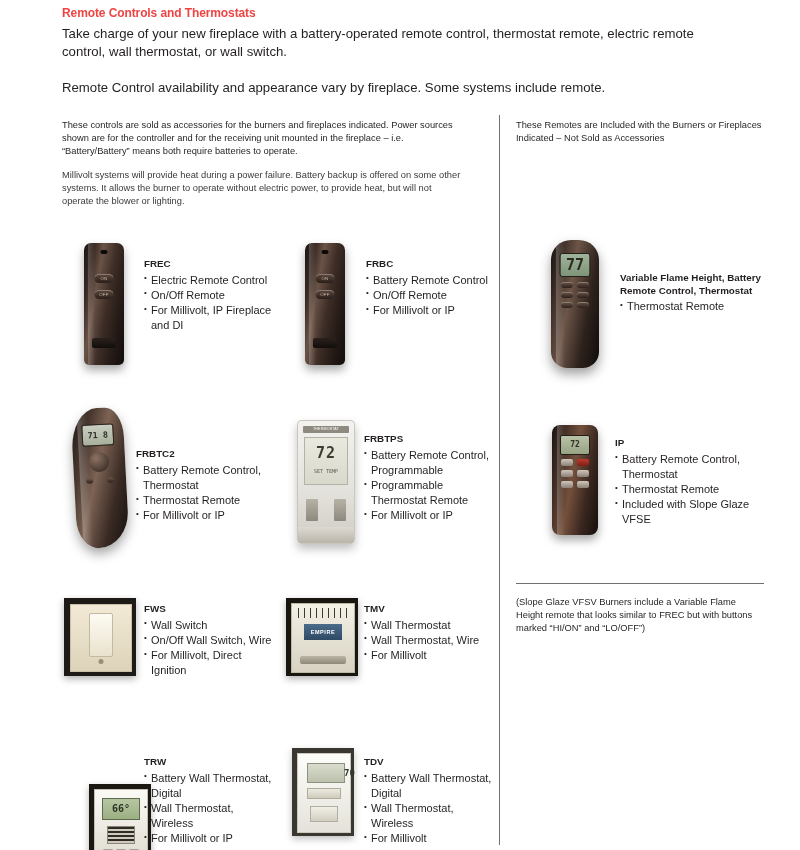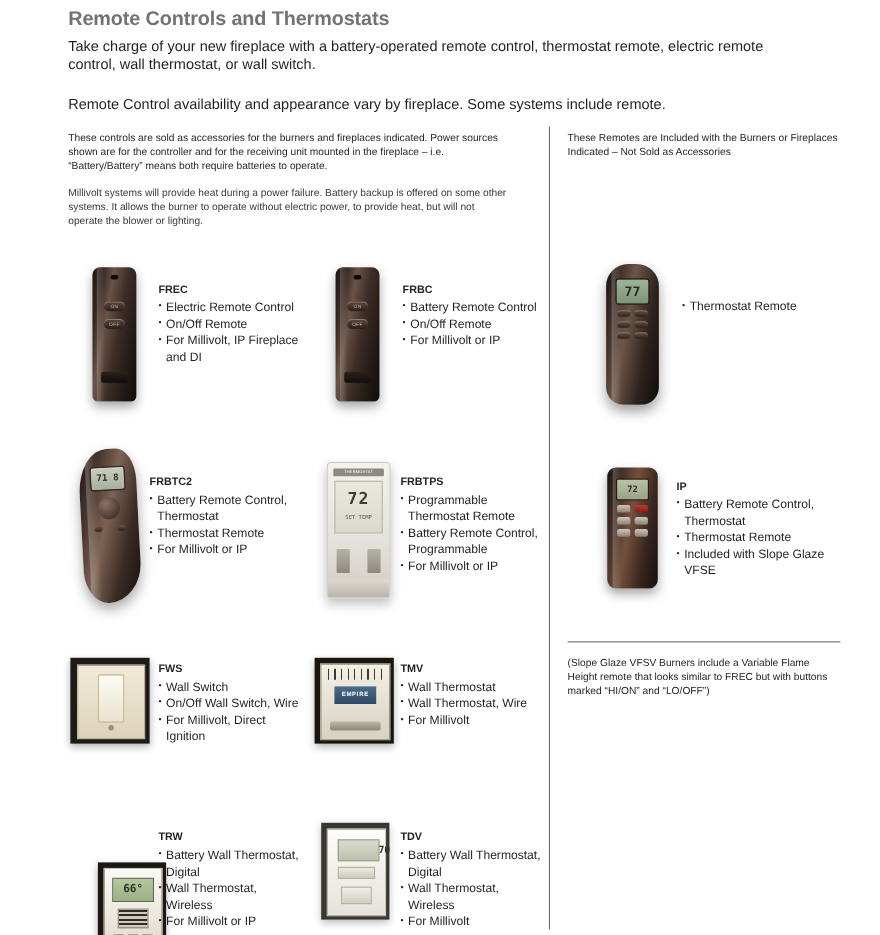--- a/index.html
+++ b/index.html
@@ -22,24 +22,24 @@
   }
 
   
   .header {
     position: absolute;
     left: 62px;
     top: 6px;
     width: 700px;
   }
   .title {
-    font-size: 18px;
+    font-size: 12px;
     font-weight: bold;
     letter-spacing: -0.1px;
-    color: #737373;
+    color: #ef4444;
     margin: 0 0 4px 0;
     line-height: 1.25;
   }
   .intro {
     font-size: 13.2px;
     line-height: 1.35;
     color: #231f20;
     margin: 0;
     max-width: 640px;
   }
@@ -191,21 +191,21 @@
   .dev-oval .lcd {
     position: absolute;
     top: 13px; left: 50%;
     transform: translateX(-50%);
     width: 29px; height: 22px;
     border-radius: 3px;
     background: linear-gradient(180deg, #9fb49a, #7e9478);
     border: 1px solid #23201c;
     color: #2a2a22;
     font-family: "DejaVu Sans Mono", monospace;
-    font-size: 12px;
+    font-size: 15px;
     text-align: center;
     line-height: 22px;
     font-weight: bold;
   }
   .dev-oval .pad {
     position: absolute;
     top: 42px; left: 50%;
     transform: translateX(-50%);
     width: 30px; height: 34px;
   }
@@ -617,35 +617,36 @@
         <i></i>
         <i></i>
         <i></i>
         <i></i>
         <i></i>
         <i></i>
       </div>
     </div>
   </div>
   <div class="product" style="left:620px; top:272px; width:145px;">
+    <div class="p-label">Variable Flame Height, Battery Remote Control, Thermostat</div>
     <ul class="p-list">
       <li>Thermostat Remote</li>
     </ul>
   </div>
 
   <div class="shot" style="left:74px; top:408px;">
     <div class="dev-curve">
       <div class="gloss"></div>
       <div class="lcd">71 8</div>
       <div class="knob"></div>
       <div class="mini m1"></div>
       <div class="mini m2"></div>
     </div>
   </div>
-  <div class="product" style="left:136px; top:433px; width:130px;">
+  <div class="product" style="left:136px; top:448px; width:130px;">
     <div class="p-label">FRBTC2</div>
     <ul class="p-list">
       <li>Battery Remote Control, Thermostat</li>
       <li>Thermostat Remote</li>
       <li>For Millivolt or IP</li>
     </ul>
   </div>
 
   <div class="shot" style="left:297px; top:420px;">
     <div class="dev-white">
@@ -657,22 +658,22 @@
       <div class="slots">
         <i></i>
         <i></i>
       </div>
       <div class="base"></div>
     </div>
   </div>
   <div class="product" style="left:364px; top:433px; width:130px;">
     <div class="p-label">FRBTPS</div>
     <ul class="p-list">
+      <li>Battery Remote Control, Programmable</li>
       <li>Programmable Thermostat Remote</li>
-      <li>Battery Remote Control, Programmable</li>
       <li>For Millivolt or IP</li>
     </ul>
   </div>
 
   <div class="shot" style="left:552px; top:425px;">
     <div class="dev-ip">
       <div class="gloss"></div>
       <div class="lcd">72</div>
       <div class="keys">
         <i></i>

